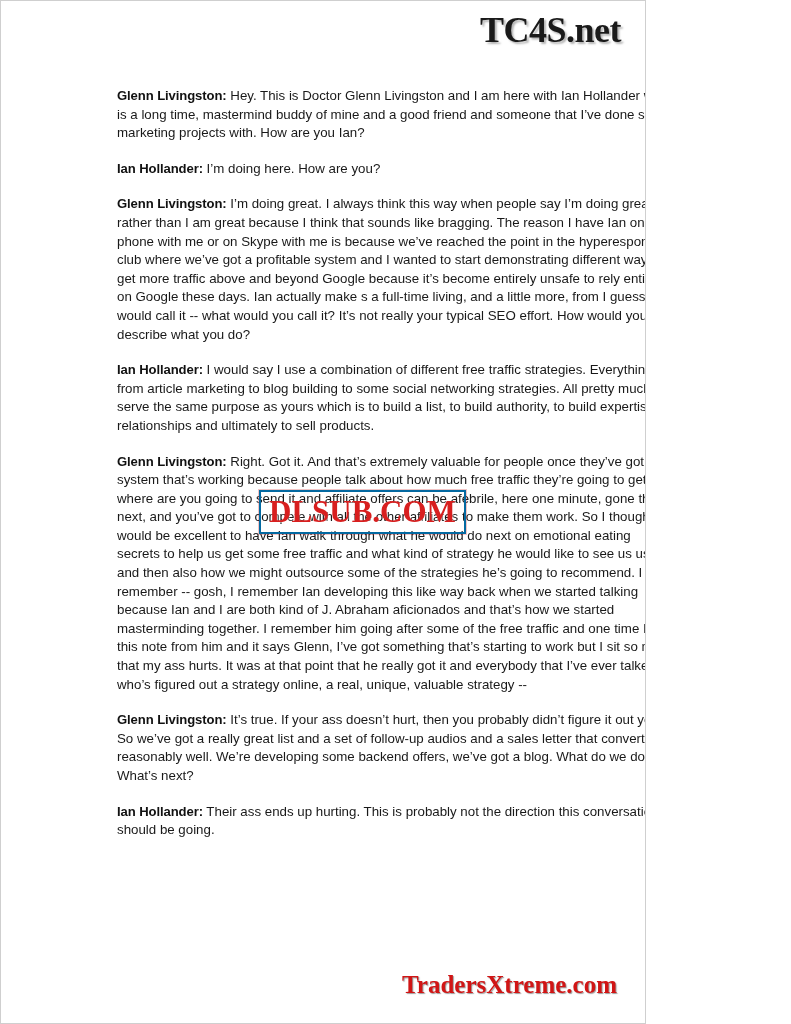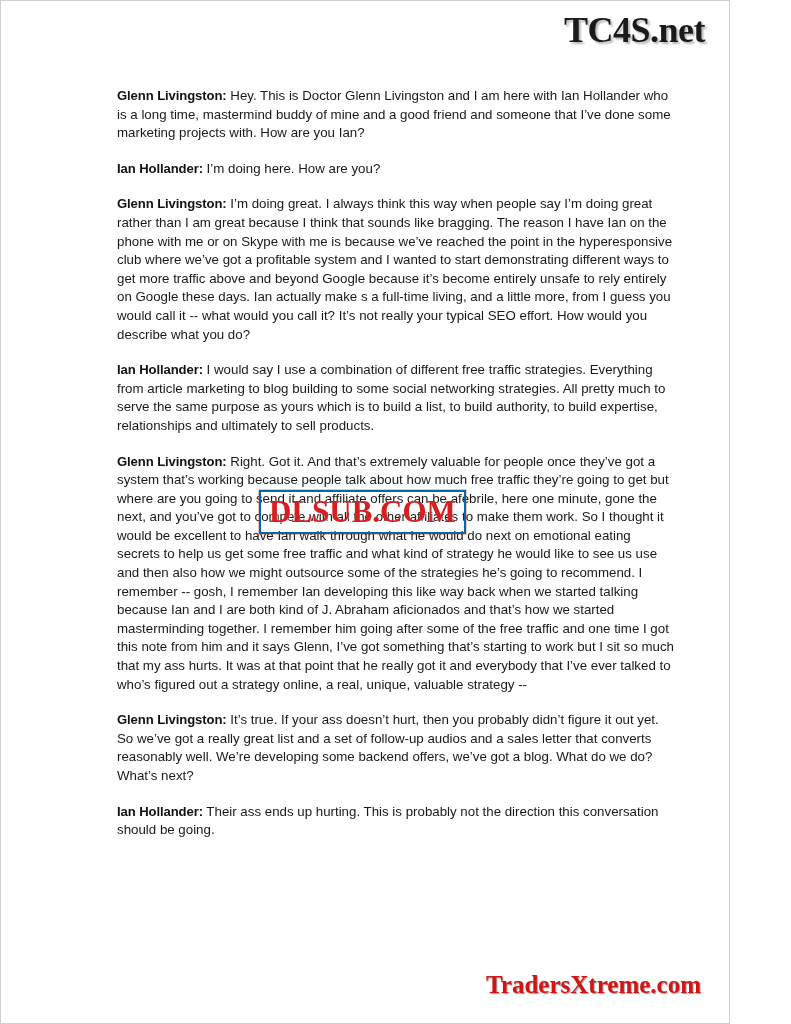--- a/index.html
+++ b/index.html
@@ -5,21 +5,21 @@
   html, body {
     margin: 0;
     padding: 0;
     background: #ffffff;
   }
   body {
     font-family: "Liberation Sans", sans-serif;
   }
   .page {
     position: relative;
-    width: 730px;
+    width: 646px;
     height: 1024px;
     background: #ffffff;
     border: 1px solid #cfcfcf;
     box-sizing: border-box;
     overflow: hidden;
   }
   .watermark-top {
     position: absolute;
     top: 8px;
     right: 24px;

